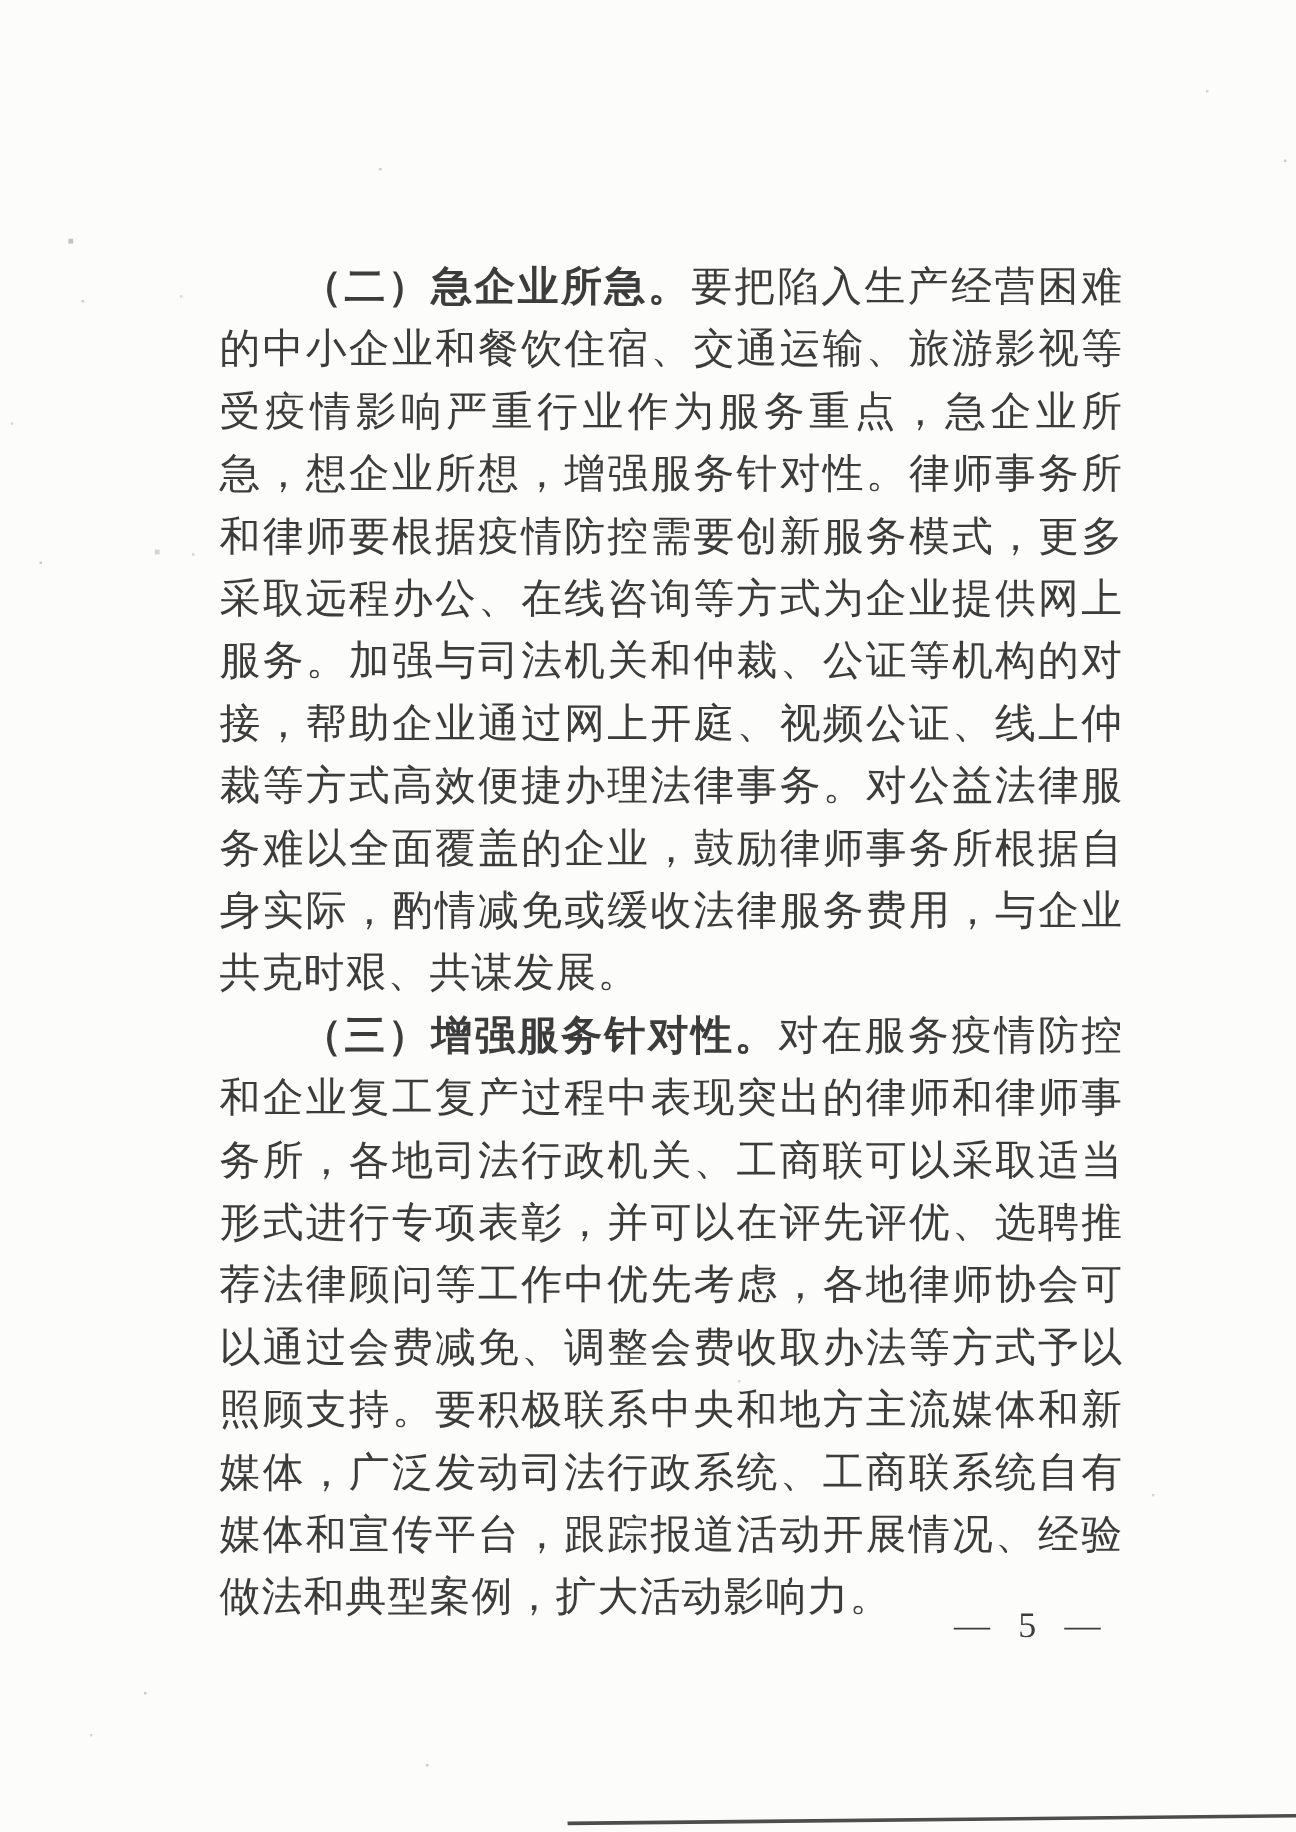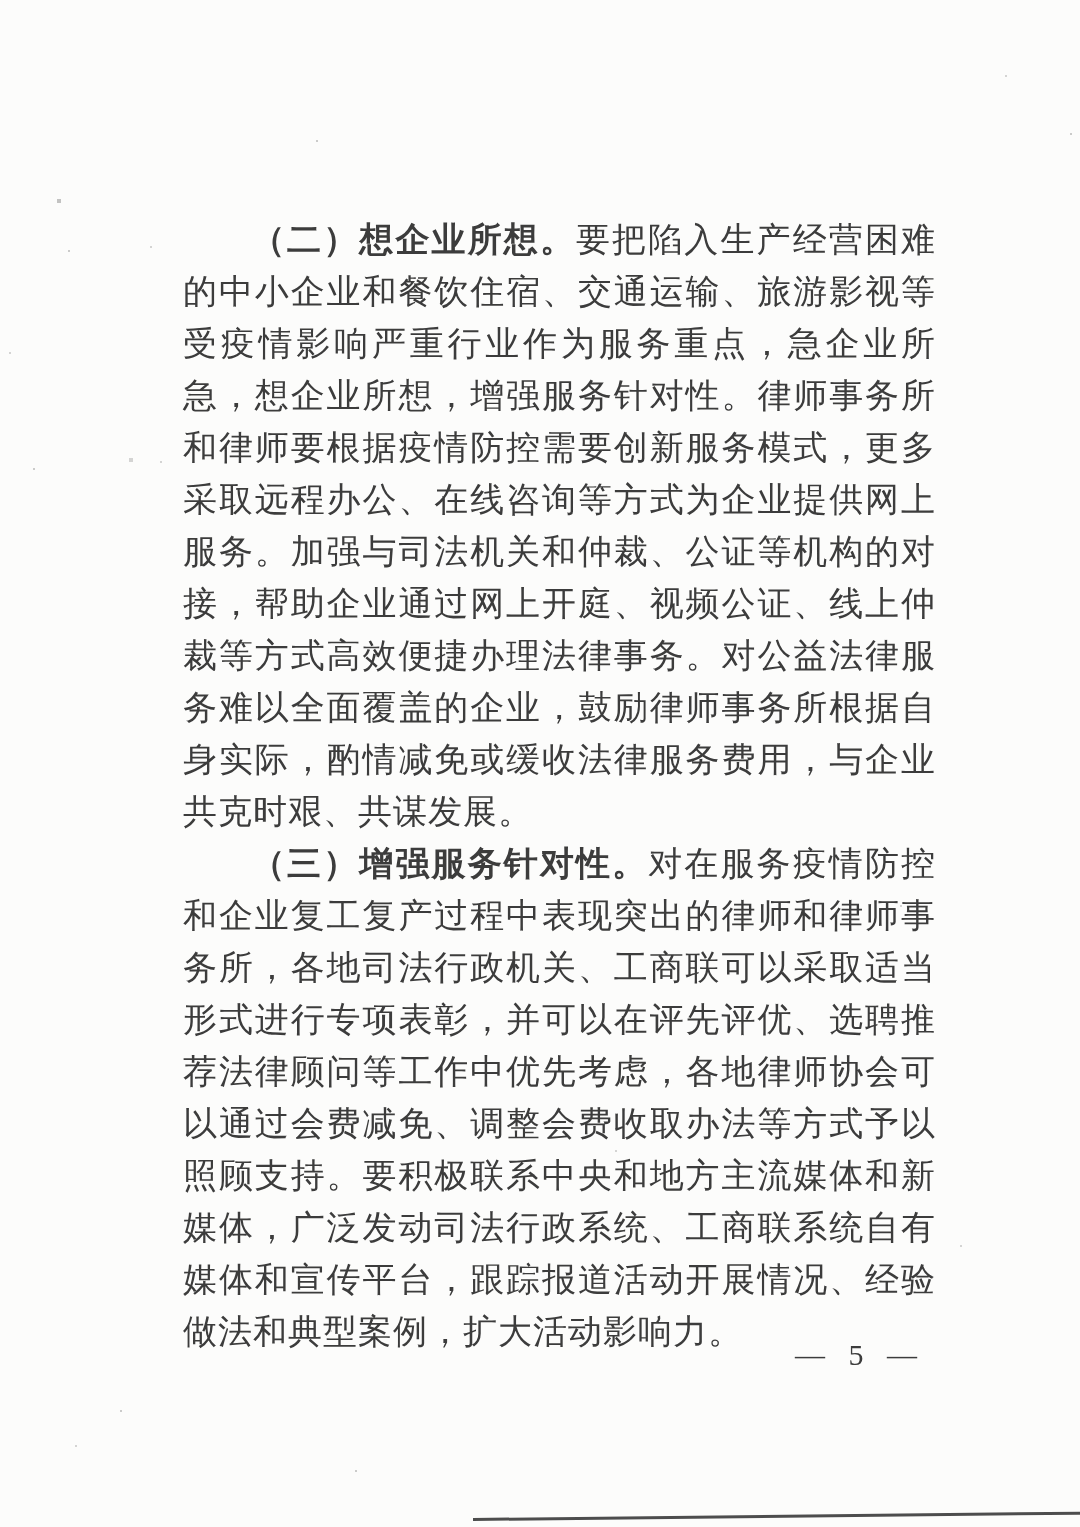--- a/index.html
+++ b/index.html
@@ -86,20 +86,20 @@
   }
 </style>
 </head>
 <body>
 
 <div class="page" style="--ink: #3c3c3c; --paper: #fcfcfb;">
   <div class="noise"></div>
 
   <div class="doc-body">
 
-      <p class="para indent"><span class="bold">（二）想企业所想。</span><span>要把陷入生产经营困难的中小企业和餐饮住宿、交通运输、旅游影视等受疫情影响严重行业作为服务重点，急企业所急，想企业所想，增强服务针对性。律师事务所和律师要根据疫情防控需要创新服务模式，更多采取远程办公、在线咨询等方式为企业提供网上服务。加强与司法机关和仲裁、公证等机构的对接，帮助企业通过网上开庭、视频公证、线上仲裁等方式高效便捷办理法律事务。对公益法律服务难以全面覆盖的企业，鼓励律师事务所根据自身实际，酌情减免或缓收法律服务费用，与企业共克时艰、共谋发展。</span></p>
+      <p class="para indent"><span class="bold">（二）急企业所急。</span><span>要把陷入生产经营困难的中小企业和餐饮住宿、交通运输、旅游影视等受疫情影响严重行业作为服务重点，急企业所急，想企业所想，增强服务针对性。律师事务所和律师要根据疫情防控需要创新服务模式，更多采取远程办公、在线咨询等方式为企业提供网上服务。加强与司法机关和仲裁、公证等机构的对接，帮助企业通过网上开庭、视频公证、线上仲裁等方式高效便捷办理法律事务。对公益法律服务难以全面覆盖的企业，鼓励律师事务所根据自身实际，酌情减免或缓收法律服务费用，与企业共克时艰、共谋发展。</span></p>
       <p class="para indent"><span class="bold">（三）增强服务针对性。</span><span>对在服务疫情防控和企业复工复产过程中表现突出的律师和律师事务所，各地司法行政机关、工商联可以采取适当形式进行专项表彰，并可以在评先评优、选聘推荐法律顾问等工作中优先考虑，各地律师协会可以通过会费减免、调整会费收取办法等方式予以照顾支持。要积极联系中央和地方主流媒体和新媒体，广泛发动司法行政系统、工商联系统自有媒体和宣传平台，跟踪报道活动开展情况、经验做法和典型案例，扩大活动影响力。</span></p>
     </div>
 
   <div class="page-number">— 5 —</div>
 
   <div class="scan-edge-line"></div>
 </div>
 
 </body></html>

